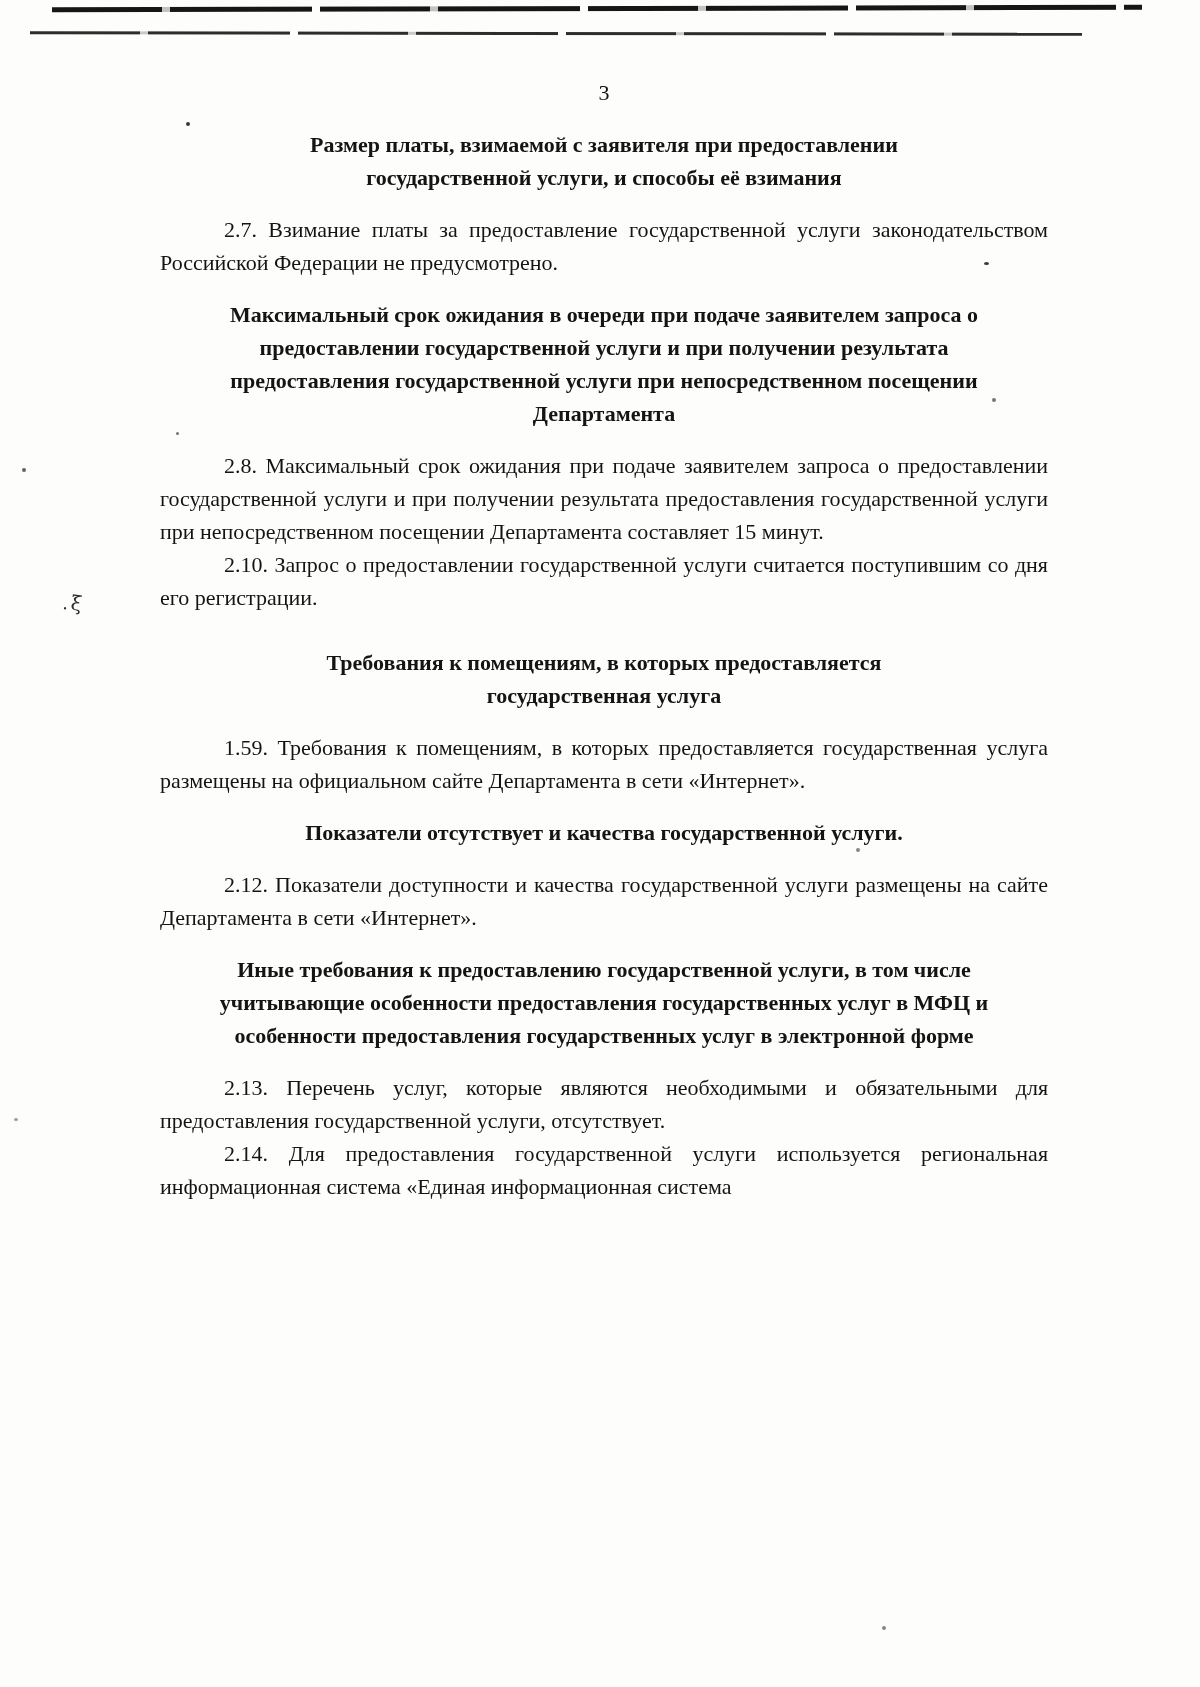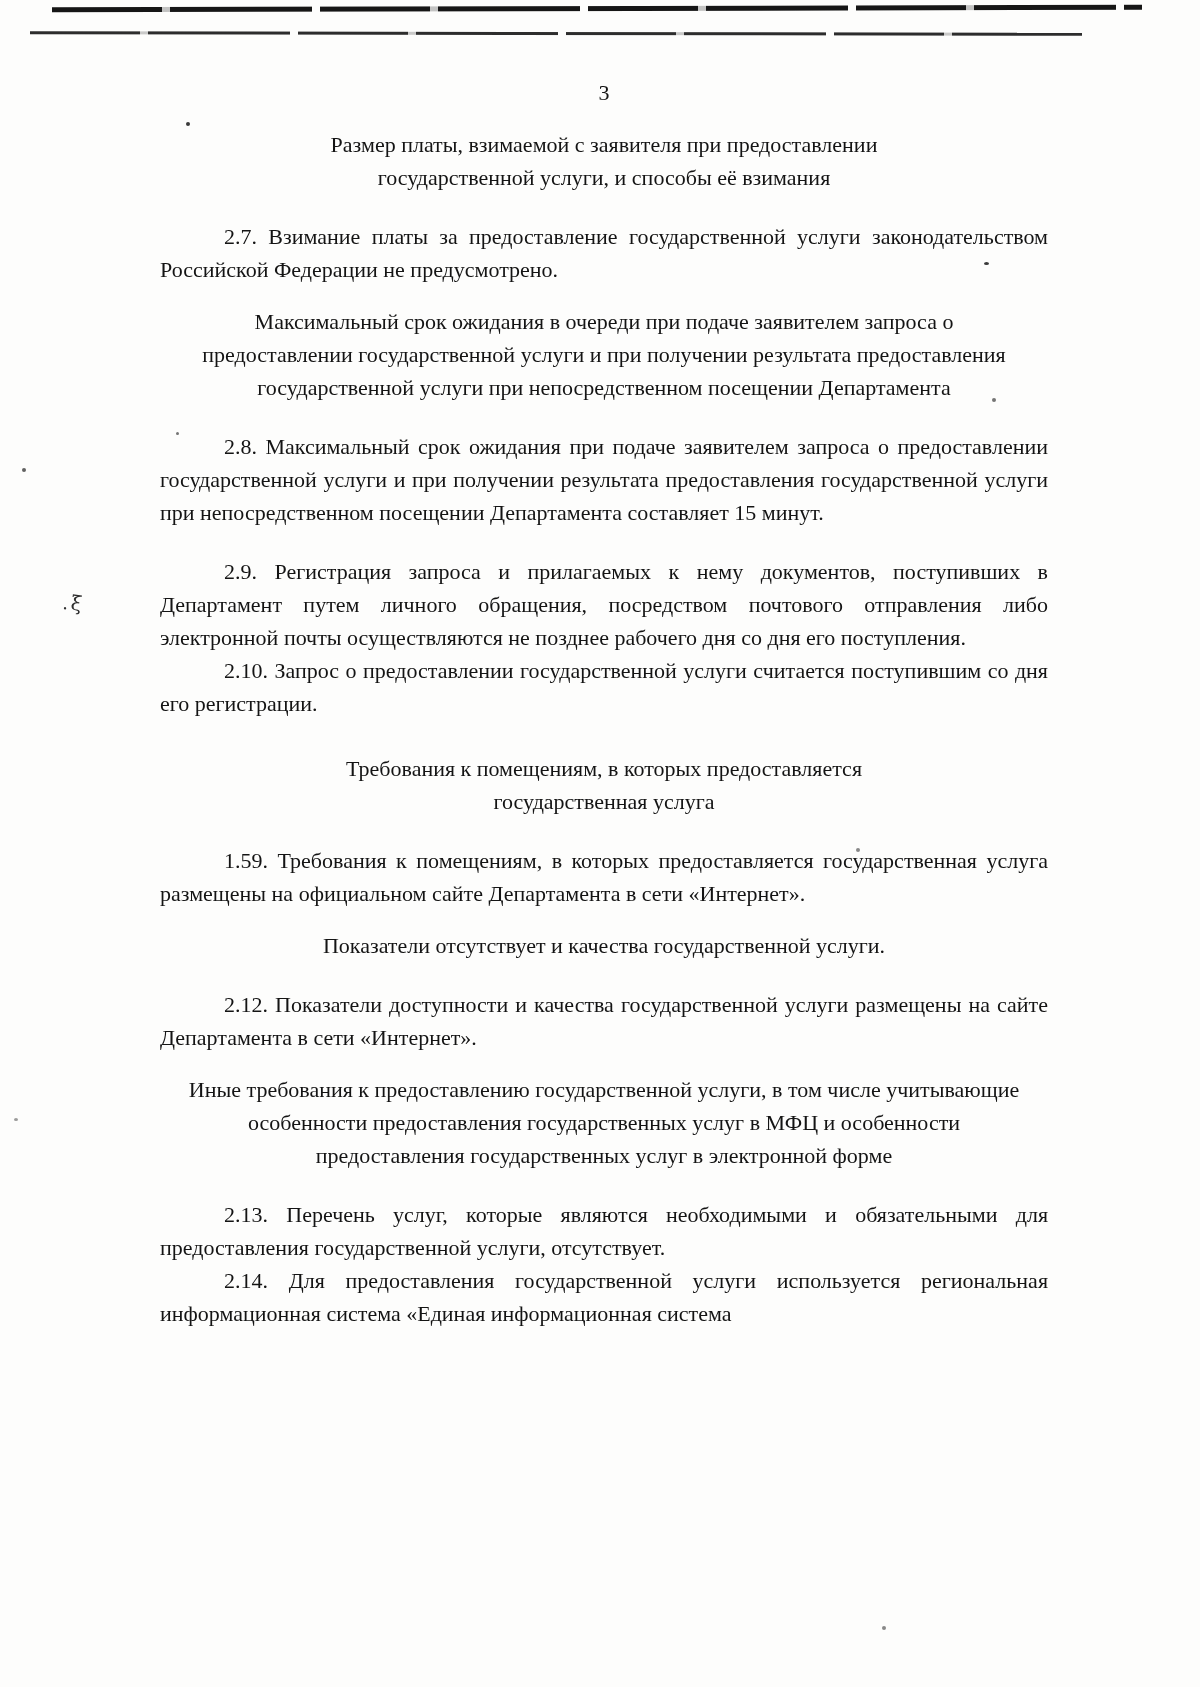--- a/index.html
+++ b/index.html
@@ -23,30 +23,30 @@
     position: relative;
     padding: 0 152px 0 160px;
   }
   .page-number {
     margin: 76px 0 0;
     text-align: center;
   }
   .heading {
     margin: 19px auto 0;
     text-align: center;
-    font-weight: normal;
+    font-weight: bold;
     font-size: 22px;
     line-height: 33px;
   }
   .heading.w700 { max-width: 700px; }
   .heading.w830 { max-width: 830px; }
   .heading.w650 { max-width: 650px; margin-top: 32px; }
   .heading.w860 { max-width: 860px; }
   .para {
-    margin: 26px 0 0;
+    margin: 19px 0 0;
     text-align: justify;
     text-indent: 64px;
   }
   .para.cont {
     margin-top: 0;
   }
   
   .scan-line {
     position: absolute;
     background-image: repeating-linear-gradient(
@@ -113,21 +113,20 @@
   <div class="content">
 
     <div class="page-number">3</div>
 
     <div class="heading w700">Размер платы, взимаемой с заявителя при предоставлении государственной услуги, и способы её взимания</div>
     <p class="para">2.7. Взимание платы за предоставление государственной услуги законодательством Российской Федерации не предусмотрено.</p>
 
     <div class="heading w830">Максимальный срок ожидания в очереди при подаче заявителем запроса о предоставлении государственной услуги и при получении результата предоставления государственной услуги при непосредственном посещении Департамента</div>
     <p class="para">2.8. Максимальный срок ожидания при подаче заявителем запроса о предоставлении государственной услуги и при получении результата предоставления государственной услуги при непосредственном посещении Департамента составляет 15 минут.</p>
 
-    <p class="para">2.9. Регистрация запроса и прилагаемых к нему документов, поступивших в Департамент путем личного обращения, посредством почтового отправления либо электронной почты осуществляются не позднее рабочего дня со дня его поступления.</p>
     <p class="para cont">2.10. Запрос о предоставлении государственной услуги считается поступившим со дня его регистрации.</p>
 
     <div class="heading w650">Требования к помещениям, в которых предоставляется государственная услуга</div>
     <p class="para">1.59. Требования к помещениям, в которых предоставляется государственная услуга размещены на официальном сайте Департамента в сети «Интернет».</p>
 
     <div class="heading">Показатели отсутствует и качества государственной услуги.</div>
     <p class="para">2.12. Показатели доступности и качества государственной услуги размещены на сайте Департамента в сети «Интернет».</p>
 
     <div class="heading w860">Иные требования к предоставлению государственной услуги, в том числе учитывающие особенности предоставления государственных услуг в МФЦ и особенности предоставления государственных услуг в электронной форме</div>
     <p class="para">2.13. Перечень услуг, которые являются необходимыми и обязательными для предоставления государственной услуги, отсутствует.</p>

